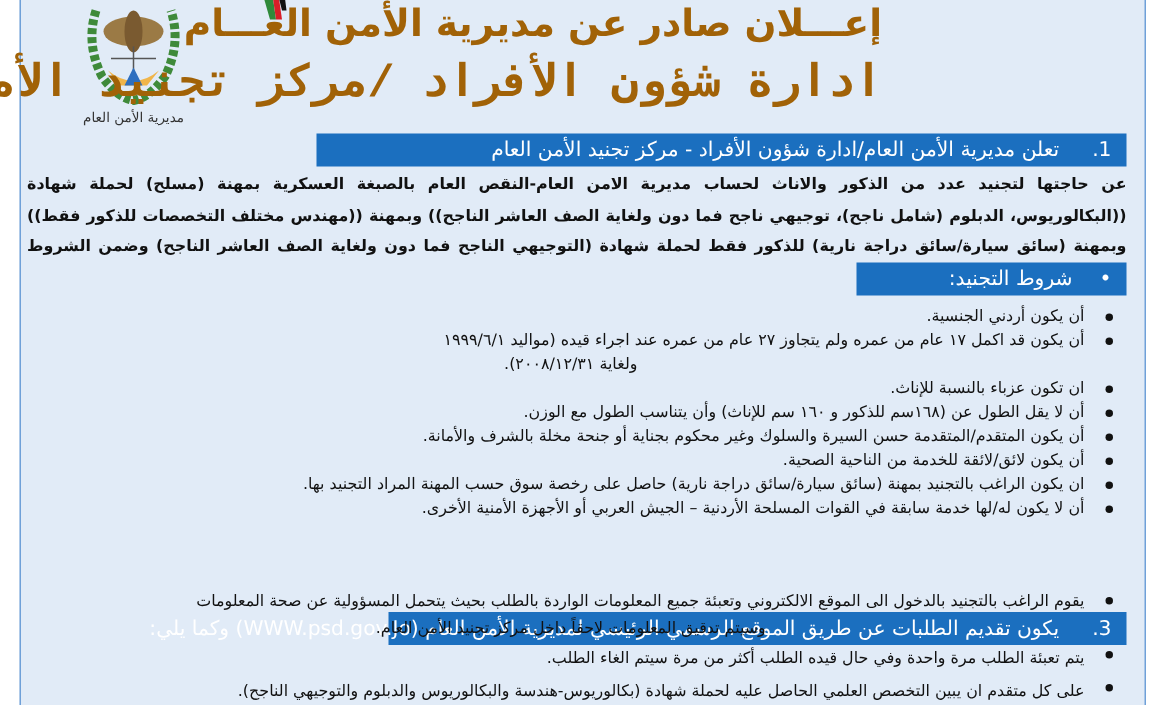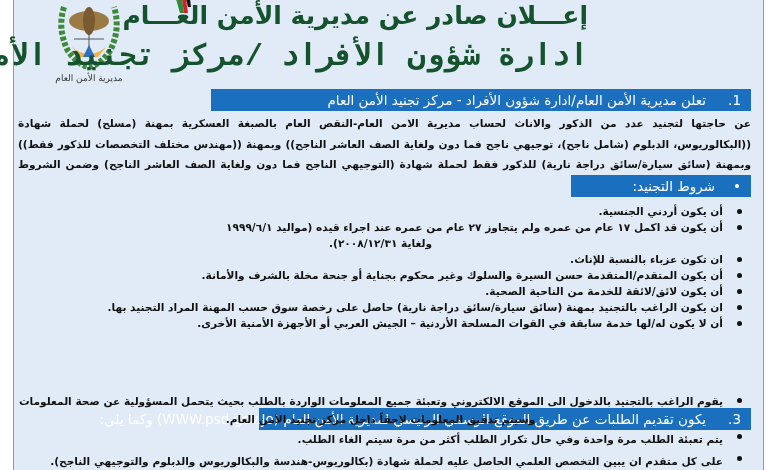--- a/index.html
+++ b/index.html
@@ -9,38 +9,38 @@
     position: absolute; left: 13px; top: -2px; width: 751px; height: 480px;
     background: #e1ebf7; border: 1px solid #6fa0d8;
   }
   .emblem {
     position: absolute; left: 40px; top: 0px; width: 70px; height: 86px;
   }
   .flag {
     position: absolute; left: 160px; top: 0; width: 30px; height: 14px;
   }
   .title1, .title2 {
-    position: absolute; right: 175px; color: #14532d; font-weight: bold;
+    position: absolute; right: 175px; color: #a16207; font-weight: bold;
     direction: rtl; text-align: center; white-space: nowrap;
     font-family: "DejaVu Sans", sans-serif;
   }
   .title1 { top: 2px; font-size: 25px; letter-spacing: 0px; }
   .title2 { top: 38px; font-size: 30px; font-family: Liberation Mono, monospace; }
   .sec-head {
     position: absolute; background: #1b6fbf; color: #ffffff; direction: rtl;
     font-size: 13.5px; white-space: nowrap; height: 22px; line-height: 22px;
     padding: 0 10px;
   }
   .sec-head .num { display: inline-block; margin-left: 22px; }
   .para {
     position: absolute; direction: rtl; text-align: justify; color: #111;
     font-weight: bold; font-size: 10.6px; line-height: 20.5px;
     text-align-last: right;
   }
-  ul.bul { position: absolute; direction: rtl; list-style: none; color: #111; font-weight: bold; font-size: 10.6px; }
+  ul.bul { position: absolute; direction: rtl; list-style: none; color: #111; font-weight: normal; font-size: 10.6px; }
   ul.bul li { position: relative; padding-right: 28px; line-height: 16px; white-space: nowrap; }
   ul.bul li::before {
     content: ""; position: absolute; right: 9px; top: 6px; width: 5px; height: 5px;
     border-radius: 50%; background: #111;
   }
   ul.bul li.cont { padding-right: 8px; text-align: center; }
   ul.bul li.cont::before { display: none; }
 </style>
 </head>
 <body>
@@ -78,29 +78,30 @@
 
   <div class="sec-head" style="right:12px; top:176px; width:180px;">
     <span class="num" style="margin-left:18px;">•</span><span>شروط التجنيد:</span>
   </div>
 
   <ul class="bul" style="right:12px; top:204px; width:733px;">
     <li>أن يكون أردني الجنسية.</li>
     <li>أن يكون قد اكمل ١٧ عام من عمره ولم يتجاوز ٢٧ عام من عمره عند اجراء قيده (مواليد ١٩٩٩/٦/١</li>
     <li class="cont">ولغاية ٢٠٠٨/١٢/٣١).</li>
     <li>ان تكون عزباء بالنسبة للإناث.</li>
+    <li>أن لا يقل الطول عن (١٦٨سم للذكور و ١٦٠ سم للإناث) وأن يتناسب الطول مع الوزن.</li>
     <li>أن يكون المتقدم/المتقدمة حسن السيرة والسلوك وغير محكوم بجناية أو جنحة مخلة بالشرف والأمانة.</li>
     <li>أن يكون لائق/لائقة للخدمة من الناحية الصحية.</li>
     <li>ان يكون الراغب بالتجنيد بمهنة (سائق سيارة/سائق دراجة نارية) حاصل على رخصة سوق حسب المهنة المراد التجنيد بها.</li>
     <li>أن لا يكون له/لها خدمة سابقة في القوات المسلحة الأردنية – الجيش العربي أو الأجهزة الأمنية الأخرى.</li>
   </ul>
 
   <div class="sec-head" style="right:12px; top:367px; width:492px;margin-top:42px;">
     <span class="num">3.</span><span>يكون تقديم الطلبات عن طريق الموقع الرسمي الرئيسي لمديرية الأمن العام (WWW.psd.gov.Jo) وكما يلي:</span>
   </div>
 
   <ul class="bul" style="right:12px; top:393px; width:733px;">
     <li style="line-height:18px;">يقوم الراغب بالتجنيد بالدخول الى الموقع الالكتروني وتعبئة جميع المعلومات الواردة بالطلب بحيث يتحمل المسؤولية عن صحة المعلومات</li>
     <li class="cont" style="line-height:18px;">وسيتم تدقيق المعلومات لاحقاً داخل مركز تجنيد الأمن العام.</li>
-    <li style="line-height:22px;">يتم تعبئة الطلب مرة واحدة وفي حال تكرار الطلب أكثر من مرة سيتم الغاء الطلب.</li>
+    <li style="line-height:22px;">يتم تعبئة الطلب مرة واحدة وفي حال قيده الطلب أكثر من مرة سيتم الغاء الطلب.</li>
     <li style="line-height:22px;">على كل متقدم ان يبين التخصص العلمي الحاصل عليه لحملة شهادة (بكالوريوس-هندسة والبكالوريوس والدبلوم والتوجيهي الناجح).</li>
   </ul>
 </div>
 
 </body></html>

